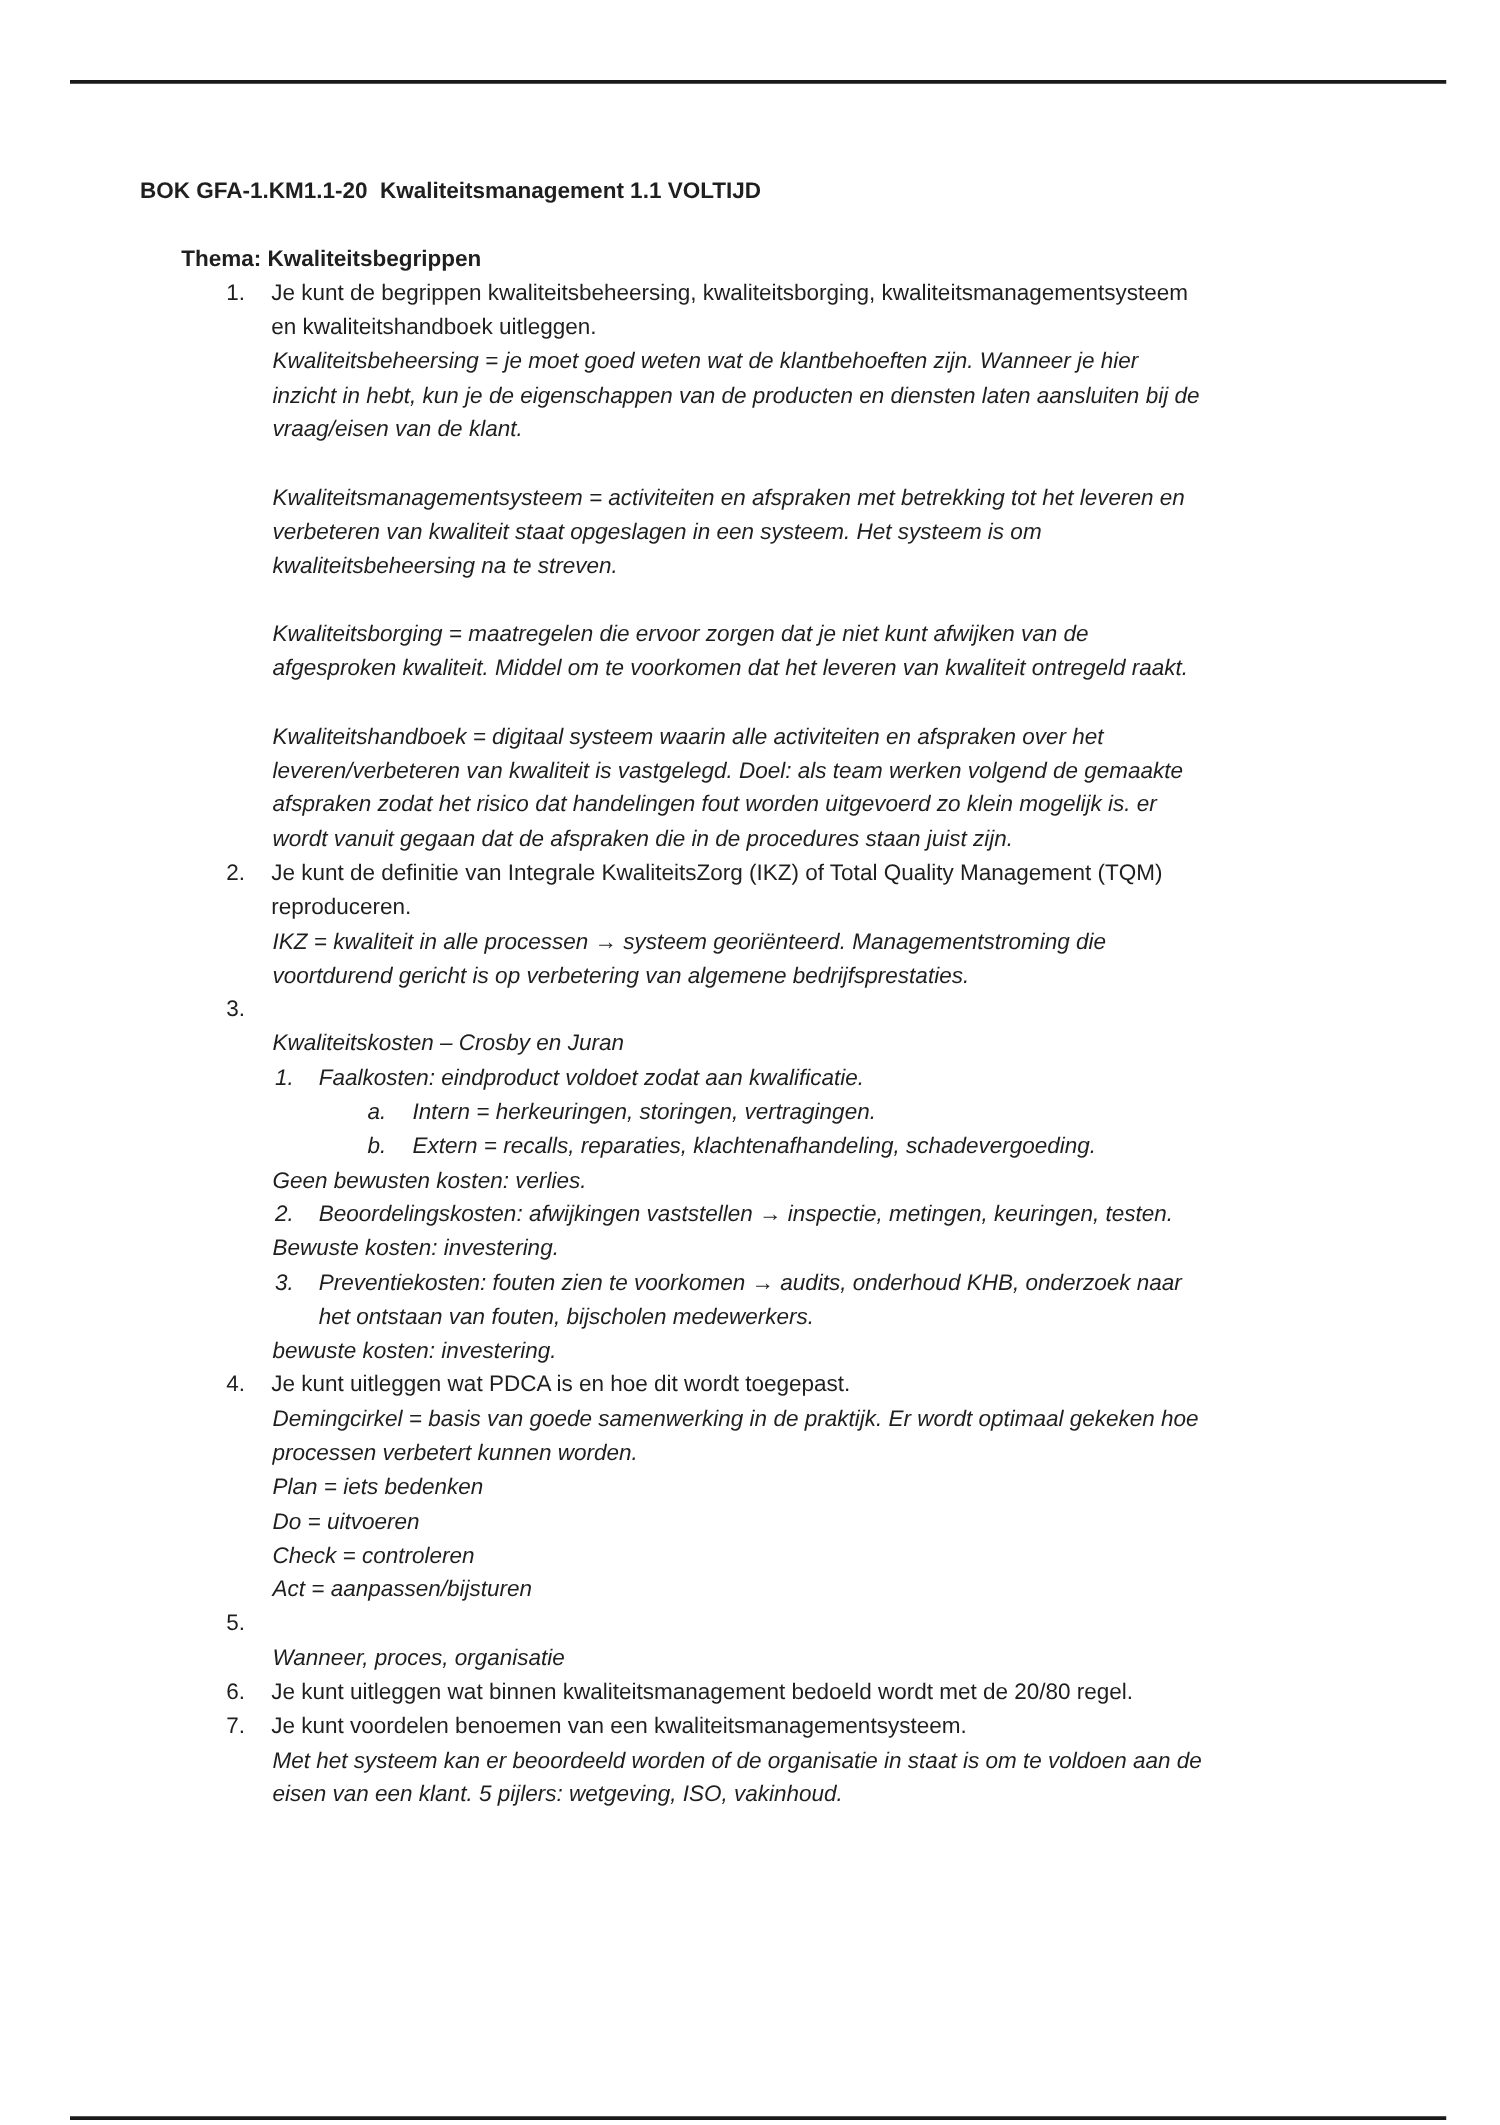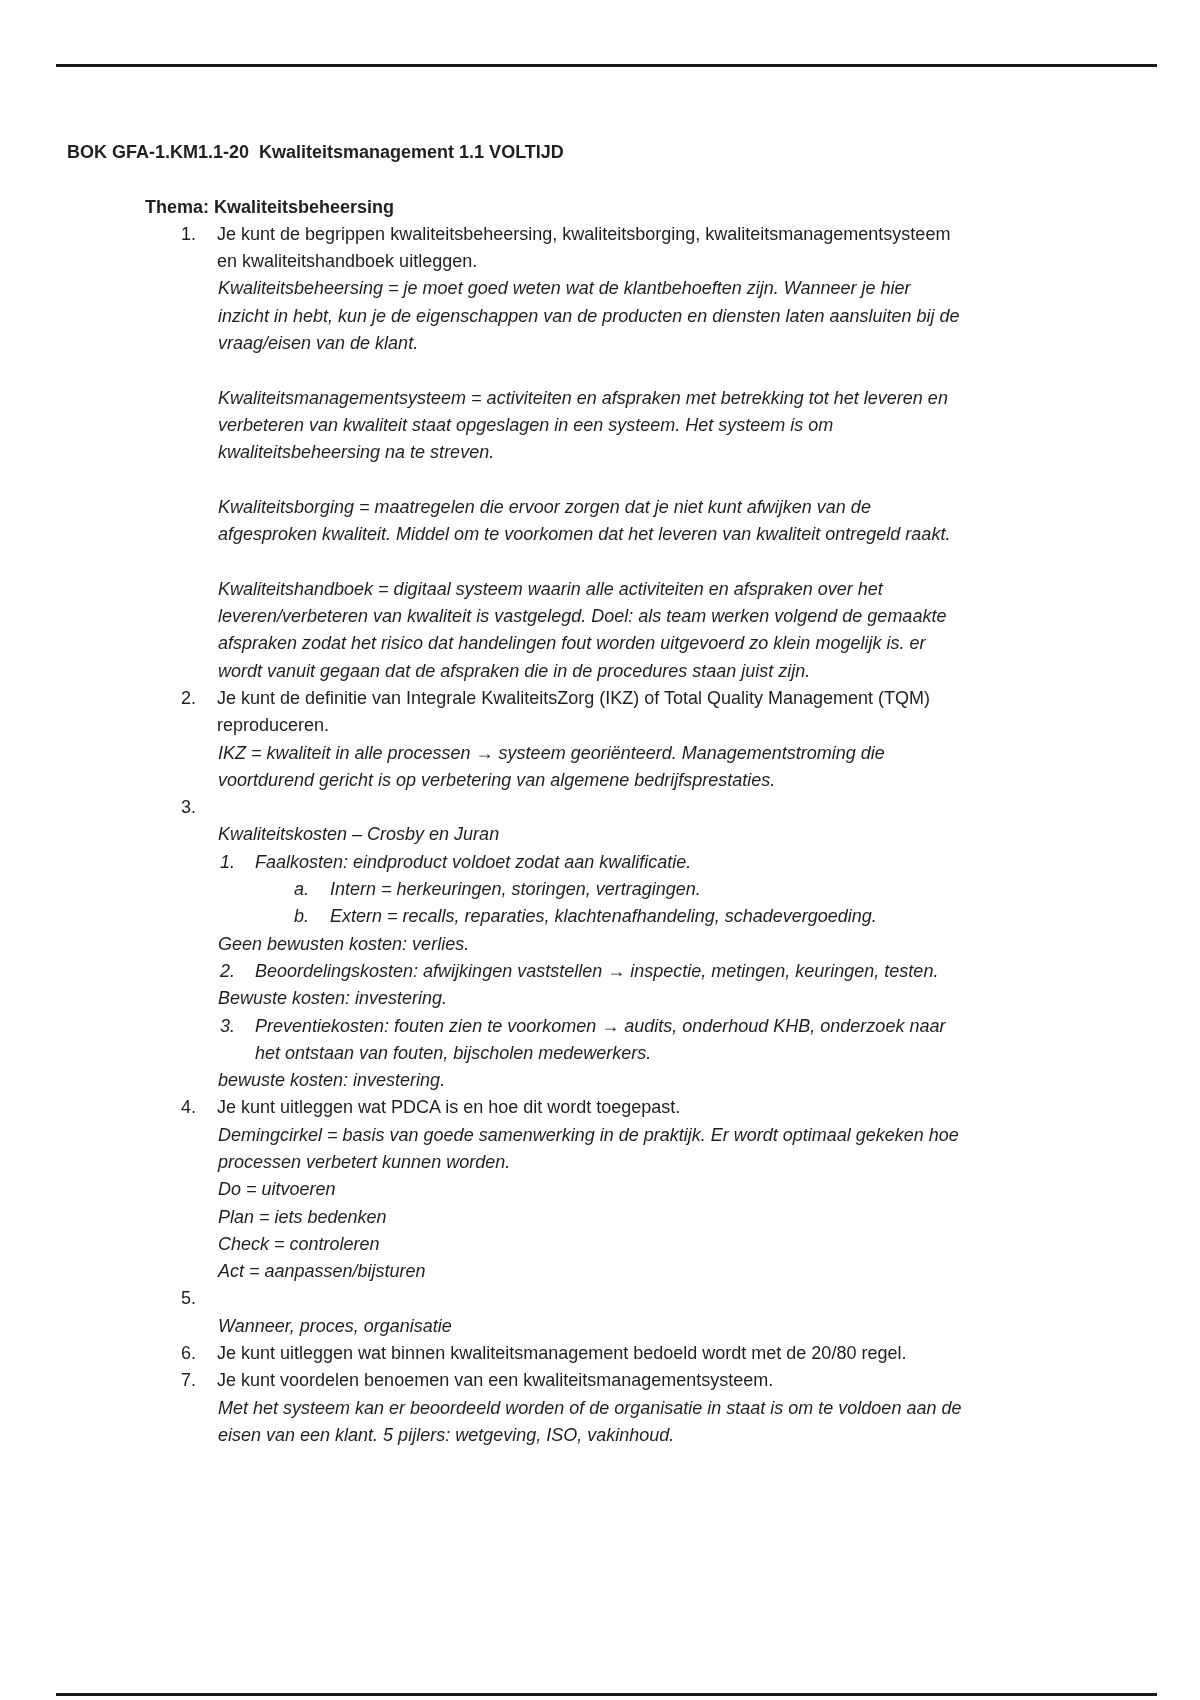--- a/index.html
+++ b/index.html
@@ -34,21 +34,21 @@
   .content {
     position: absolute;
     top: 0; left: 0;
     width: 100%;
     padding-top: 139px;
   }
   .block { display: flex; align-items: flex-start; }
   .block .marker { flex: none; }
   .block .text { white-space: pre-wrap; }
 
-  .title   { padding-left: 67px; font-weight: bold; }
+  .title   { padding-left: 112px; font-weight: bold; }
   .heading { padding-left: 145px; font-weight: bold; }
 
   .item    { padding-left: 181px; }
   .item .marker { width: 36px; }
 
   .answer  { padding-left: 218px; font-style: italic; }
 
   .sub     { padding-left: 220px; font-style: italic; }
   .sub .marker { width: 35px; }
 
@@ -61,21 +61,21 @@
 <body>
 
 <div class="page">
   <div class="rule rule-top"></div>
   <div class="content">
       <div class="block title">
         <span class="text">BOK GFA-1.KM1.1-20  Kwaliteitsmanagement 1.1 VOLTIJD</span>
       </div>
       <div class="block spacer"></div>
       <div class="block heading">
-        <span class="text">Thema: Kwaliteitsbeheersing</span>
+        <span class="text">Thema: Kwaliteitsbegrippen</span>
       </div>
       <div class="block item">
         <span class="marker">1.</span>
         <span class="text">Je kunt de begrippen kwaliteitsbeheersing, kwaliteitsborging, kwaliteitsmanagementsysteem
 en kwaliteitshandboek uitleggen.</span>
       </div>
       <div class="block answer">
         <span class="text">Kwaliteitsbeheersing = je moet goed weten wat de klantbehoeften zijn. Wanneer je hier
 inzicht in hebt, kun je de eigenschappen van de producten en diensten laten aansluiten bij de
 vraag/eisen van de klant.</span>
@@ -145,24 +145,24 @@
       </div>
       <div class="block item">
         <span class="marker">4.</span>
         <span class="text">Je kunt uitleggen wat PDCA is en hoe dit wordt toegepast.</span>
       </div>
       <div class="block answer">
         <span class="text">Demingcirkel = basis van goede samenwerking in de praktijk. Er wordt optimaal gekeken hoe
 processen verbetert kunnen worden.</span>
       </div>
       <div class="block answer">
-        <span class="text">Do = uitvoeren</span>
+        <span class="text">Plan = iets bedenken</span>
       </div>
       <div class="block answer">
-        <span class="text">Plan = iets bedenken</span>
+        <span class="text">Do = uitvoeren</span>
       </div>
       <div class="block answer">
         <span class="text">Check = controleren</span>
       </div>
       <div class="block answer">
         <span class="text">Act = aanpassen/bijsturen</span>
       </div>
       <div class="block item">
         <span class="marker">5.</span>
       </div>

